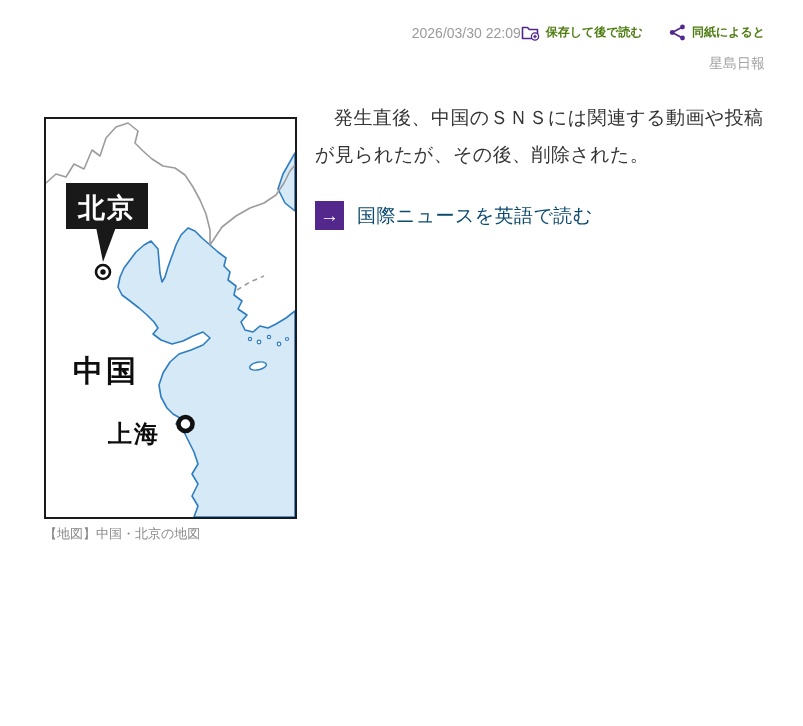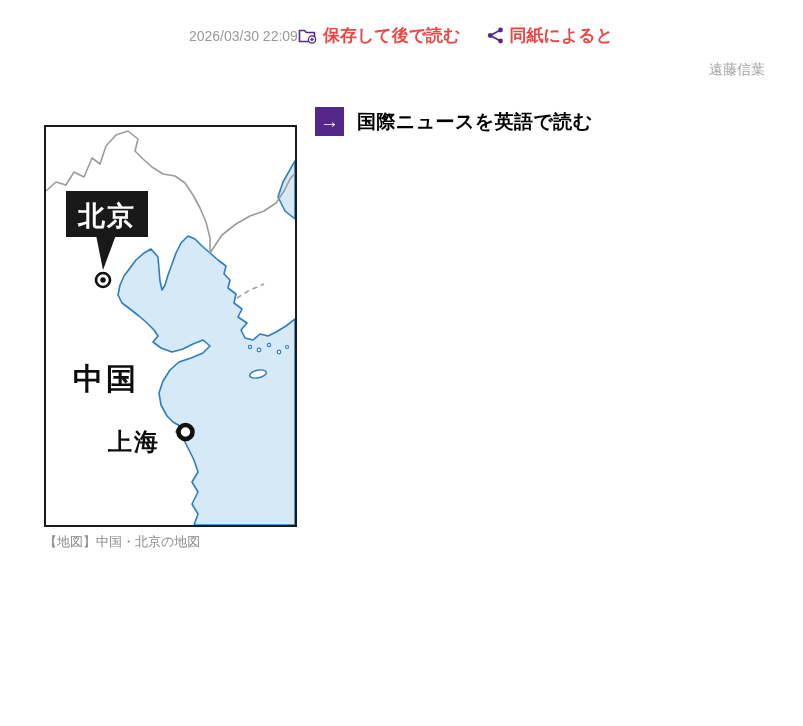--- a/index.html
+++ b/index.html
@@ -18,29 +18,29 @@
     line-height:37px;
     font-weight:bold;
     color:#1a1a1a;
     letter-spacing:0.4px;
   }
 
   
   .meta-row {
     margin-top:20px;
     display:flex;
-    justify-content:center;
+    justify-content:flex-end;
     align-items:center;
   }
   .pub-date { color:#9a9a9a; font-size:14px; }
   .actions { display:flex; align-items:center; gap:26px; }
   .action-btn {
     display:flex; align-items:center; gap:6px;
     background:none; border:none; padding:0; cursor:pointer;
-    color:#ef4444; font-weight:bold; font-size:17px;
+    color:#4d7c0f; font-weight:bold; font-size:12px;
     font-family:inherit;
   }
   .author-row {
     margin-top:14px;
     text-align:right;
     color:#a3a3a3;
     font-size:14px;
   }
 
   
@@ -87,22 +87,22 @@
   .arrow-box {
     flex:0 0 auto;
     width:29px; height:29px;
     background:#53278c;
     color:#ffffff;
     display:flex; align-items:center; justify-content:center;
     font-size:19px; font-weight:bold;
   }
   .english-label {
     font-size:19px;
-    font-weight:bold;
-    color:#000000;
+    font-weight:normal;
+    color:#0c4a6e;
     letter-spacing:0.4px;
   }
   .clearfix::after { content:""; display:block; clear:both; }
 </style>
 </head>
 <body>
 
 <div class="page">
 
 
@@ -126,21 +126,21 @@
             <circle cx="3.2" cy="8.5" r="2.4" fill="#53278c"></circle>
             <circle cx="13.5" cy="3" r="2.4" fill="#53278c"></circle>
             <circle cx="13.5" cy="14" r="2.4" fill="#53278c"></circle>
           </svg>
         </span>
         <span>同紙によると</span>
       </button>
     </div>
   </div>
 
-  <div class="author-row">遠藤信葉</div>
+  <div class="author-row">星島日報</div>
 
   <div class="article-body clearfix">
 
 
     <figure class="map-figure" style="margin-block:18px 0; margin-inline:7px 18px;">
       <svg class="map-svg" width="249" height="398" viewBox="0 0 249 398">
 
         <path fill="#d5e9f7" stroke="#2d7dc0" stroke-width="1.6" stroke-linejoin="round" d="M98,126 L90,133 84,141 78,149 74,158 72,168 76,176 84,182 93,189 101,196 108,203 112,209 107,215 115,221 126,225 137,222 147,217 157,213 164,219 157,226 145,231 133,235 124,243 117,254 113,266 115,278 121,289 127,295 134,299 130,305 137,311 142,321 148,333 152,345 146,355 152,365 146,377 152,387 148,398 L249,398 L249,192 240,199 230,205 222,209 214,207 207,213 199,211 195,203 201,196 192,190 196,182 188,176 190,167 182,161 184,153 178,147 180,139 172,133 164,126 156,119 149,112 142,109 135,116 130,126 126,137 122,148 119,158 116,163 114,154 113,142 112,130 105,122 Z"></path>
 
         <path fill="#d5e9f7" stroke="#2d7dc0" stroke-width="1.6" stroke-linejoin="round" d="M249,34 L237,55 232,70 239,84 249,92 Z"></path>
@@ -163,20 +163,21 @@
         <circle cx="57" cy="153" r="2.7" fill="#111111"></circle>
 
         <text x="27" y="262" font-size="30" font-weight="bold" fill="#0d0d0d" letter-spacing="3">中国</text>
 
         <text x="62" y="323" font-size="24" font-weight="bold" fill="#0d0d0d" letter-spacing="2">上海</text>
         <circle cx="139.5" cy="305" r="7" fill="#ffffff" stroke="#111111" stroke-width="4.6"></circle>
       </svg>
       <figcaption class="map-caption">【地図】中国・北京の地図</figcaption>
     </figure>
 
+    <p class="p-3">発生直後、中国のＳＮＳには関連する動画や投稿が見られたが、その後、削除された。</p>
 
     <div class="english-link">
       <span class="arrow-box">→</span>
       <span class="english-label">国際ニュースを英語で読む</span>
     </div>
 
   </div>
 </div>
 
 </body></html>

